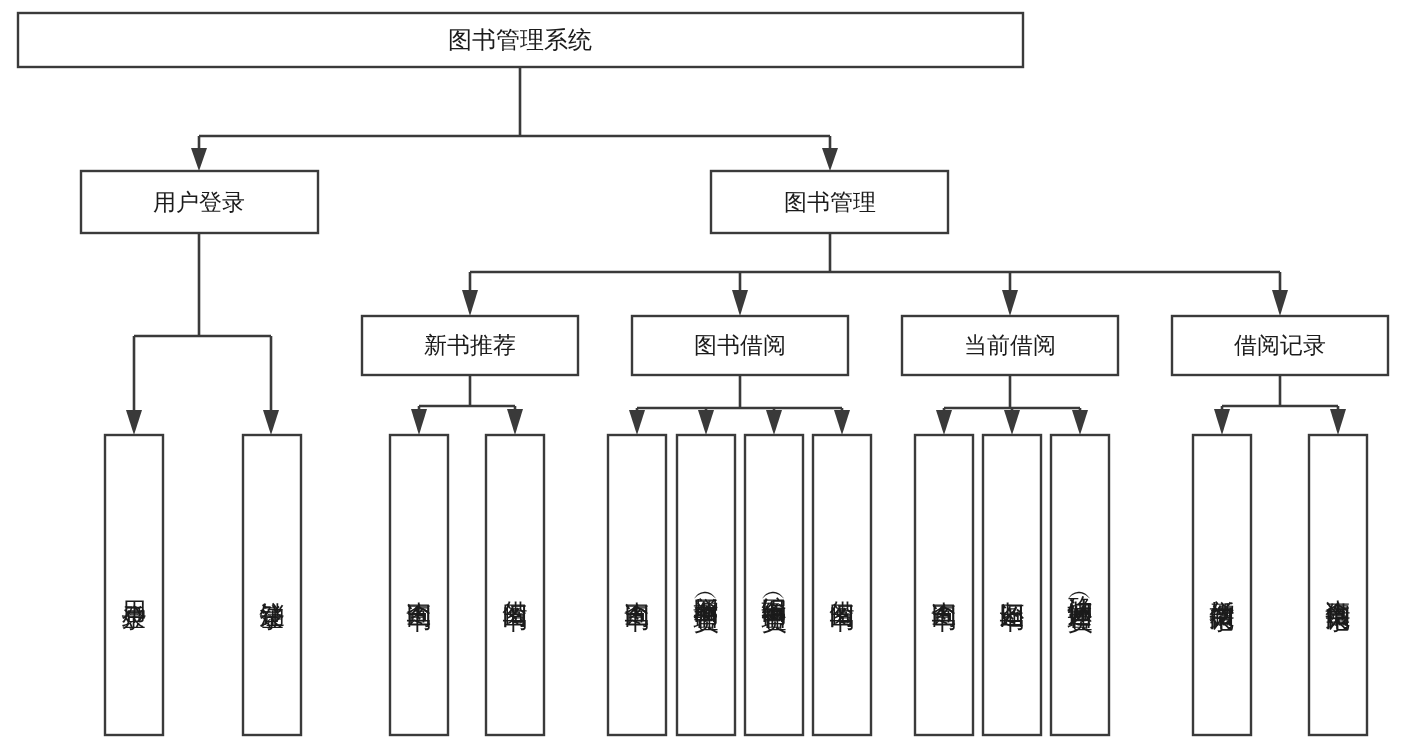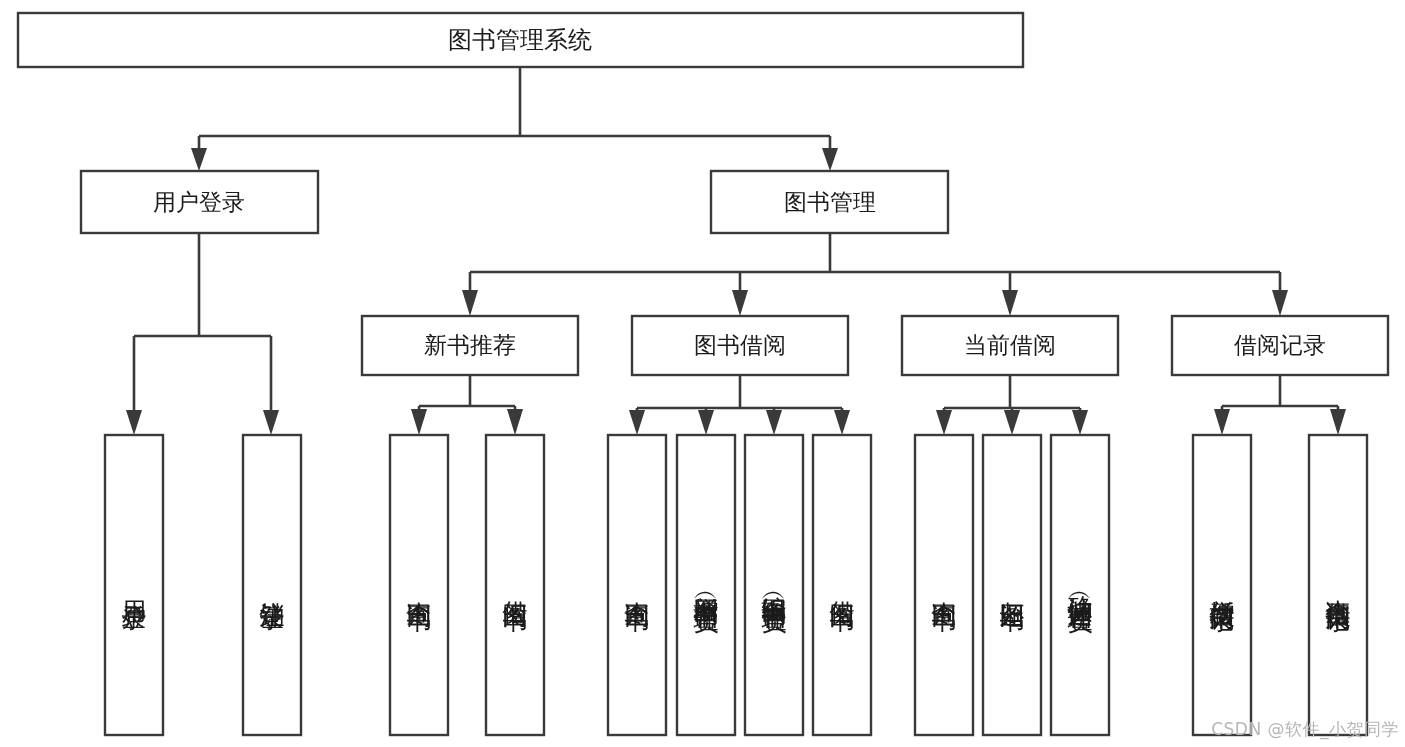--- a/index.html
+++ b/index.html
@@ -281,15 +281,14 @@
     </g>
     <g>
       <rect class="leaf-box" x="1309" y="435" width="58" height="300"></rect>
       <foreignObject class="leaf-label-fo" x="1309" y="435" width="58" height="300">
         <div xmlns="http://www.w3.org/1999/xhtml" class="vtext">查询借阅记录</div>
       </foreignObject>
     </g>
 
   </svg>
 
-  <div class="watermark">CSDN @软件_小贺同学</div>
 
 </div>
 
 </body></html>

